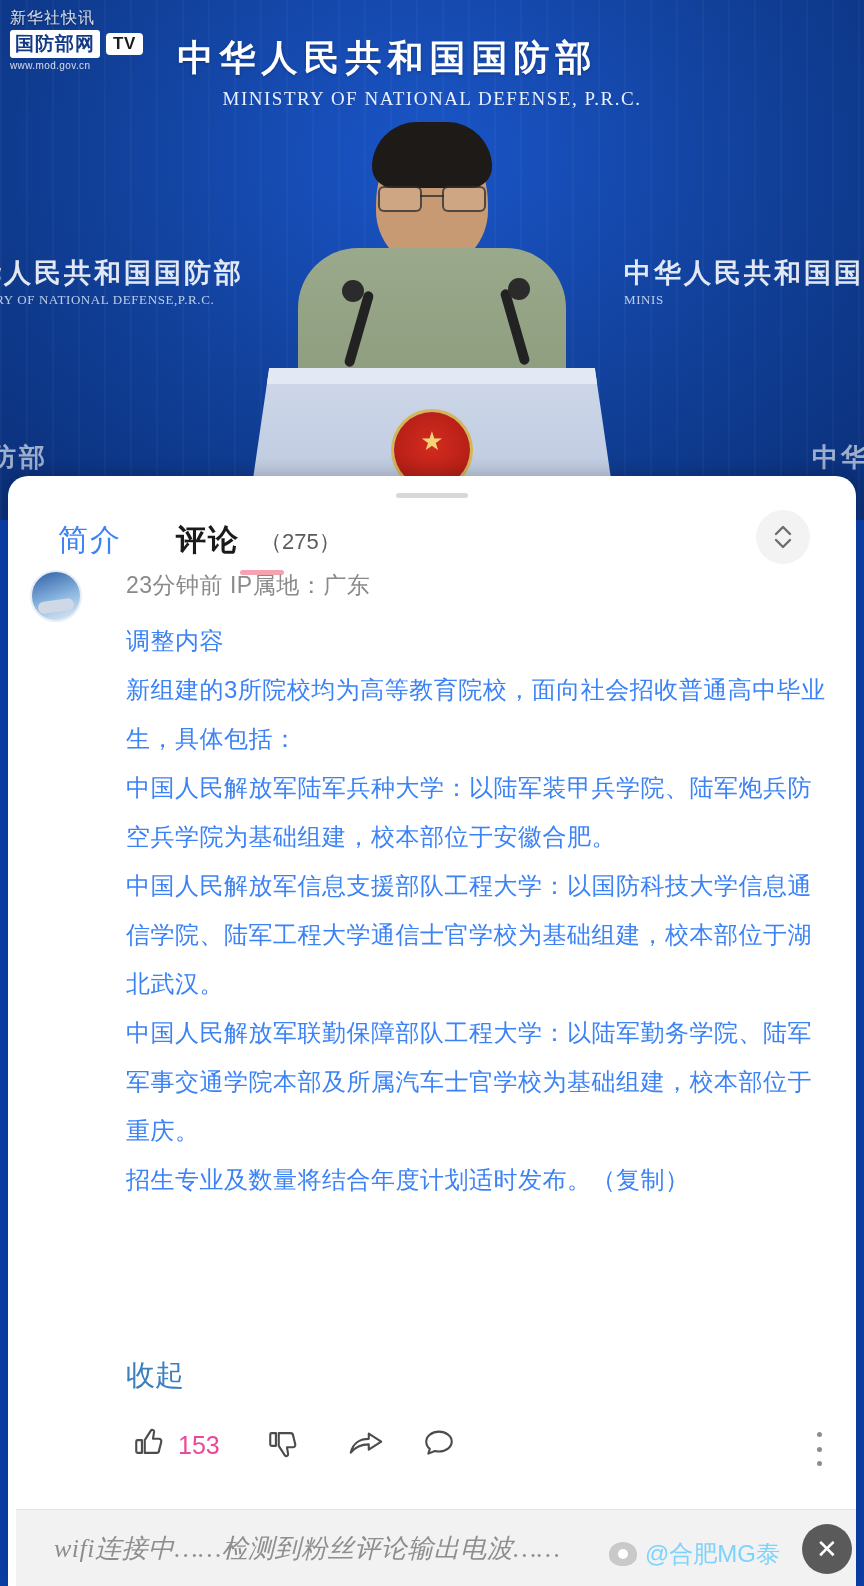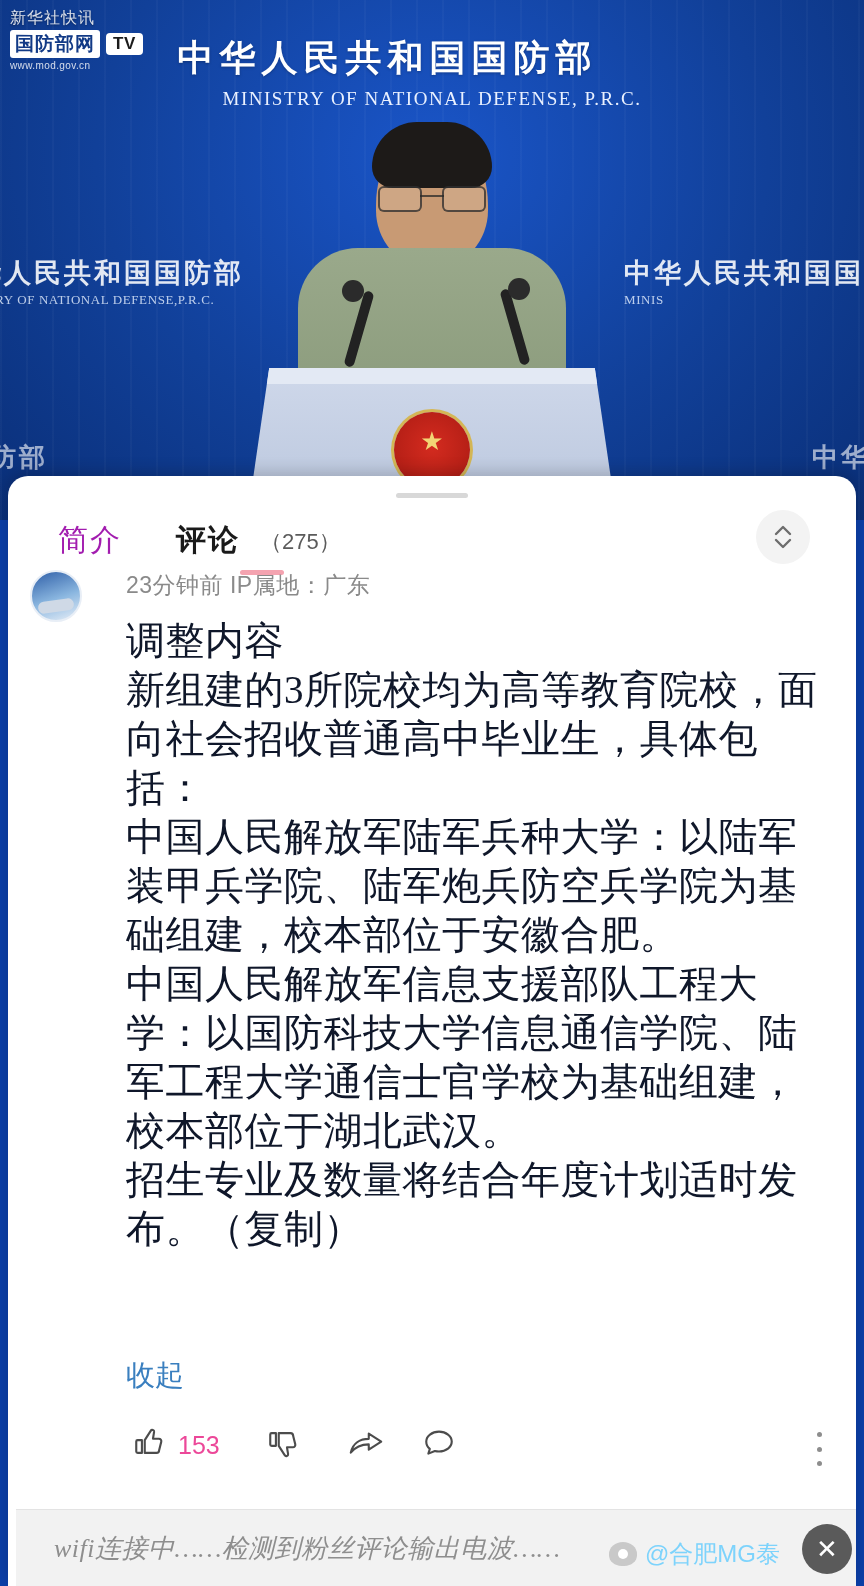--- a/index.html
+++ b/index.html
@@ -315,21 +315,21 @@
     position: absolute;
     top: 36px;
     left: 0;
     width: 100%;
     height: 74px;
   }
   .tab {
     position: absolute;
     top: 8px;
     font-size: 30px;
-    color: #a21caf;
+    color: #3b82f6;
     letter-spacing: 2px;
   }
   .tab.intro { left: 50px; }
   .tab.comments {
     left: 168px;
     color: #1a1a1a;
     font-weight: bold;
   }
   .tab-count {
     position: absolute;
@@ -387,23 +387,23 @@
     font-size: 23px;
     color: #8a8a8a;
     letter-spacing: .5px;
   }
 
   .comment-body {
     position: absolute;
     left: 118px;
     top: 140px;
     width: 706px;
-    color: #0f172a;
-    font-family: Liberation Serif, serif;
-    font-size: 39px;
+    color: #3b82f6;
+    font-family: Liberation Sans, sans-serif;
+    font-size: 24px;
     line-height: 49px;
     letter-spacing: .5px;
   }
   .comment-body p { margin: 0; }
 
   .collapse-link {
     position: absolute;
     left: 118px;
     top: 880px;
     font-size: 29px;
@@ -593,20 +593,21 @@
     </div>
 
     <div class="avatar"></div>
     <div class="meta">23分钟前 IP属地：广东</div>
 
     <div class="comment-body">
       <p>调整内容</p>
       <p>新组建的3所院校均为高等教育院校，面向社会招收普通高中毕业生，具体包括：</p>
       <p>中国人民解放军陆军兵种大学：以陆军装甲兵学院、陆军炮兵防空兵学院为基础组建，校本部位于安徽合肥。</p>
       <p>中国人民解放军信息支援部队工程大学：以国防科技大学信息通信学院、陆军工程大学通信士官学校为基础组建，校本部位于湖北武汉。</p>
+      <p>中国人民解放军联勤保障部队工程大学：以陆军勤务学院、陆军军事交通学院本部及所属汽车士官学校为基础组建，校本部位于重庆。</p>
       <p>招生专业及数量将结合年度计划适时发布。（复制）</p>
     </div>
 
     <div class="collapse-link">收起</div>
 
     <div class="actions">
       <div class="act like">
         <span>
           <svg width="34" height="34" viewBox="0 0 24 24">
             <path d="M7 10v9H4a1 1 0 0 1-1-1v-7a1 1 0 0 1 1-1h3zm2 0l4.2-6.6a1.3 1.3 0 0 1 2.4.8L14.8 9H19a1.7 1.7 0 0 1 1.65 2.1l-1.5 6A1.9 1.9 0 0 1 17.3 19H9z" fill="none" stroke="#4c4c4c" stroke-width="1.5" stroke-linejoin="round"></path>

